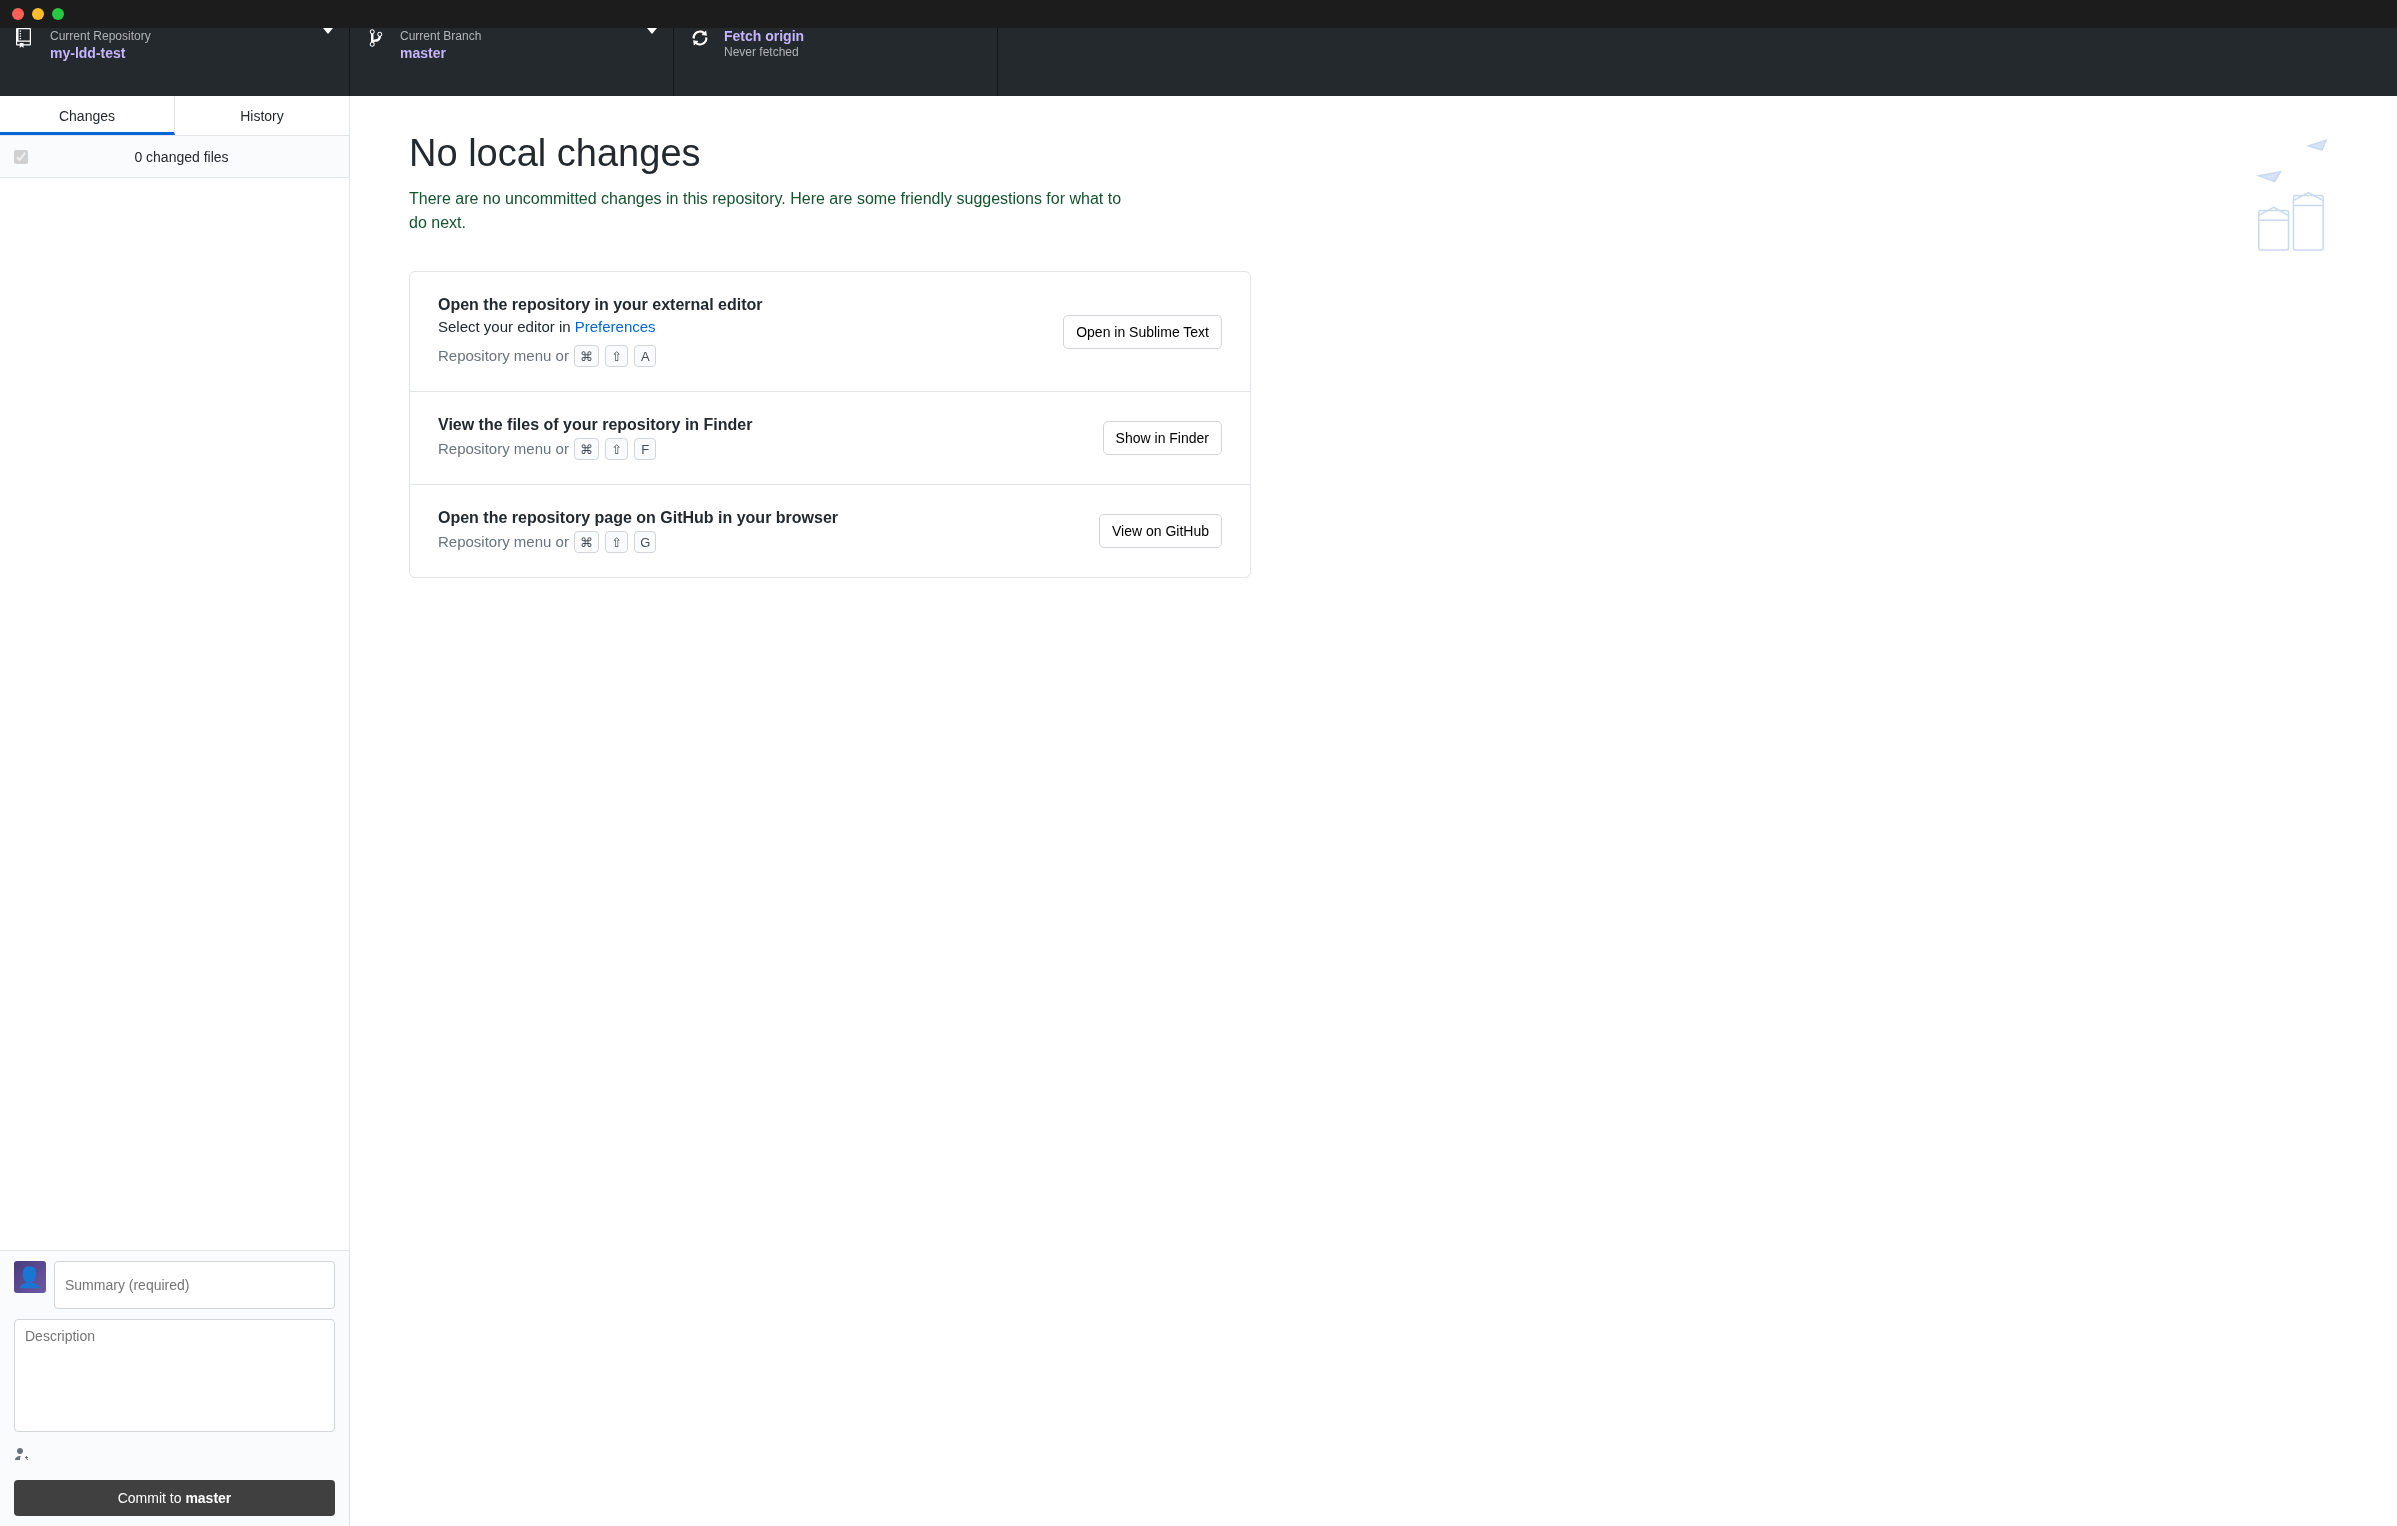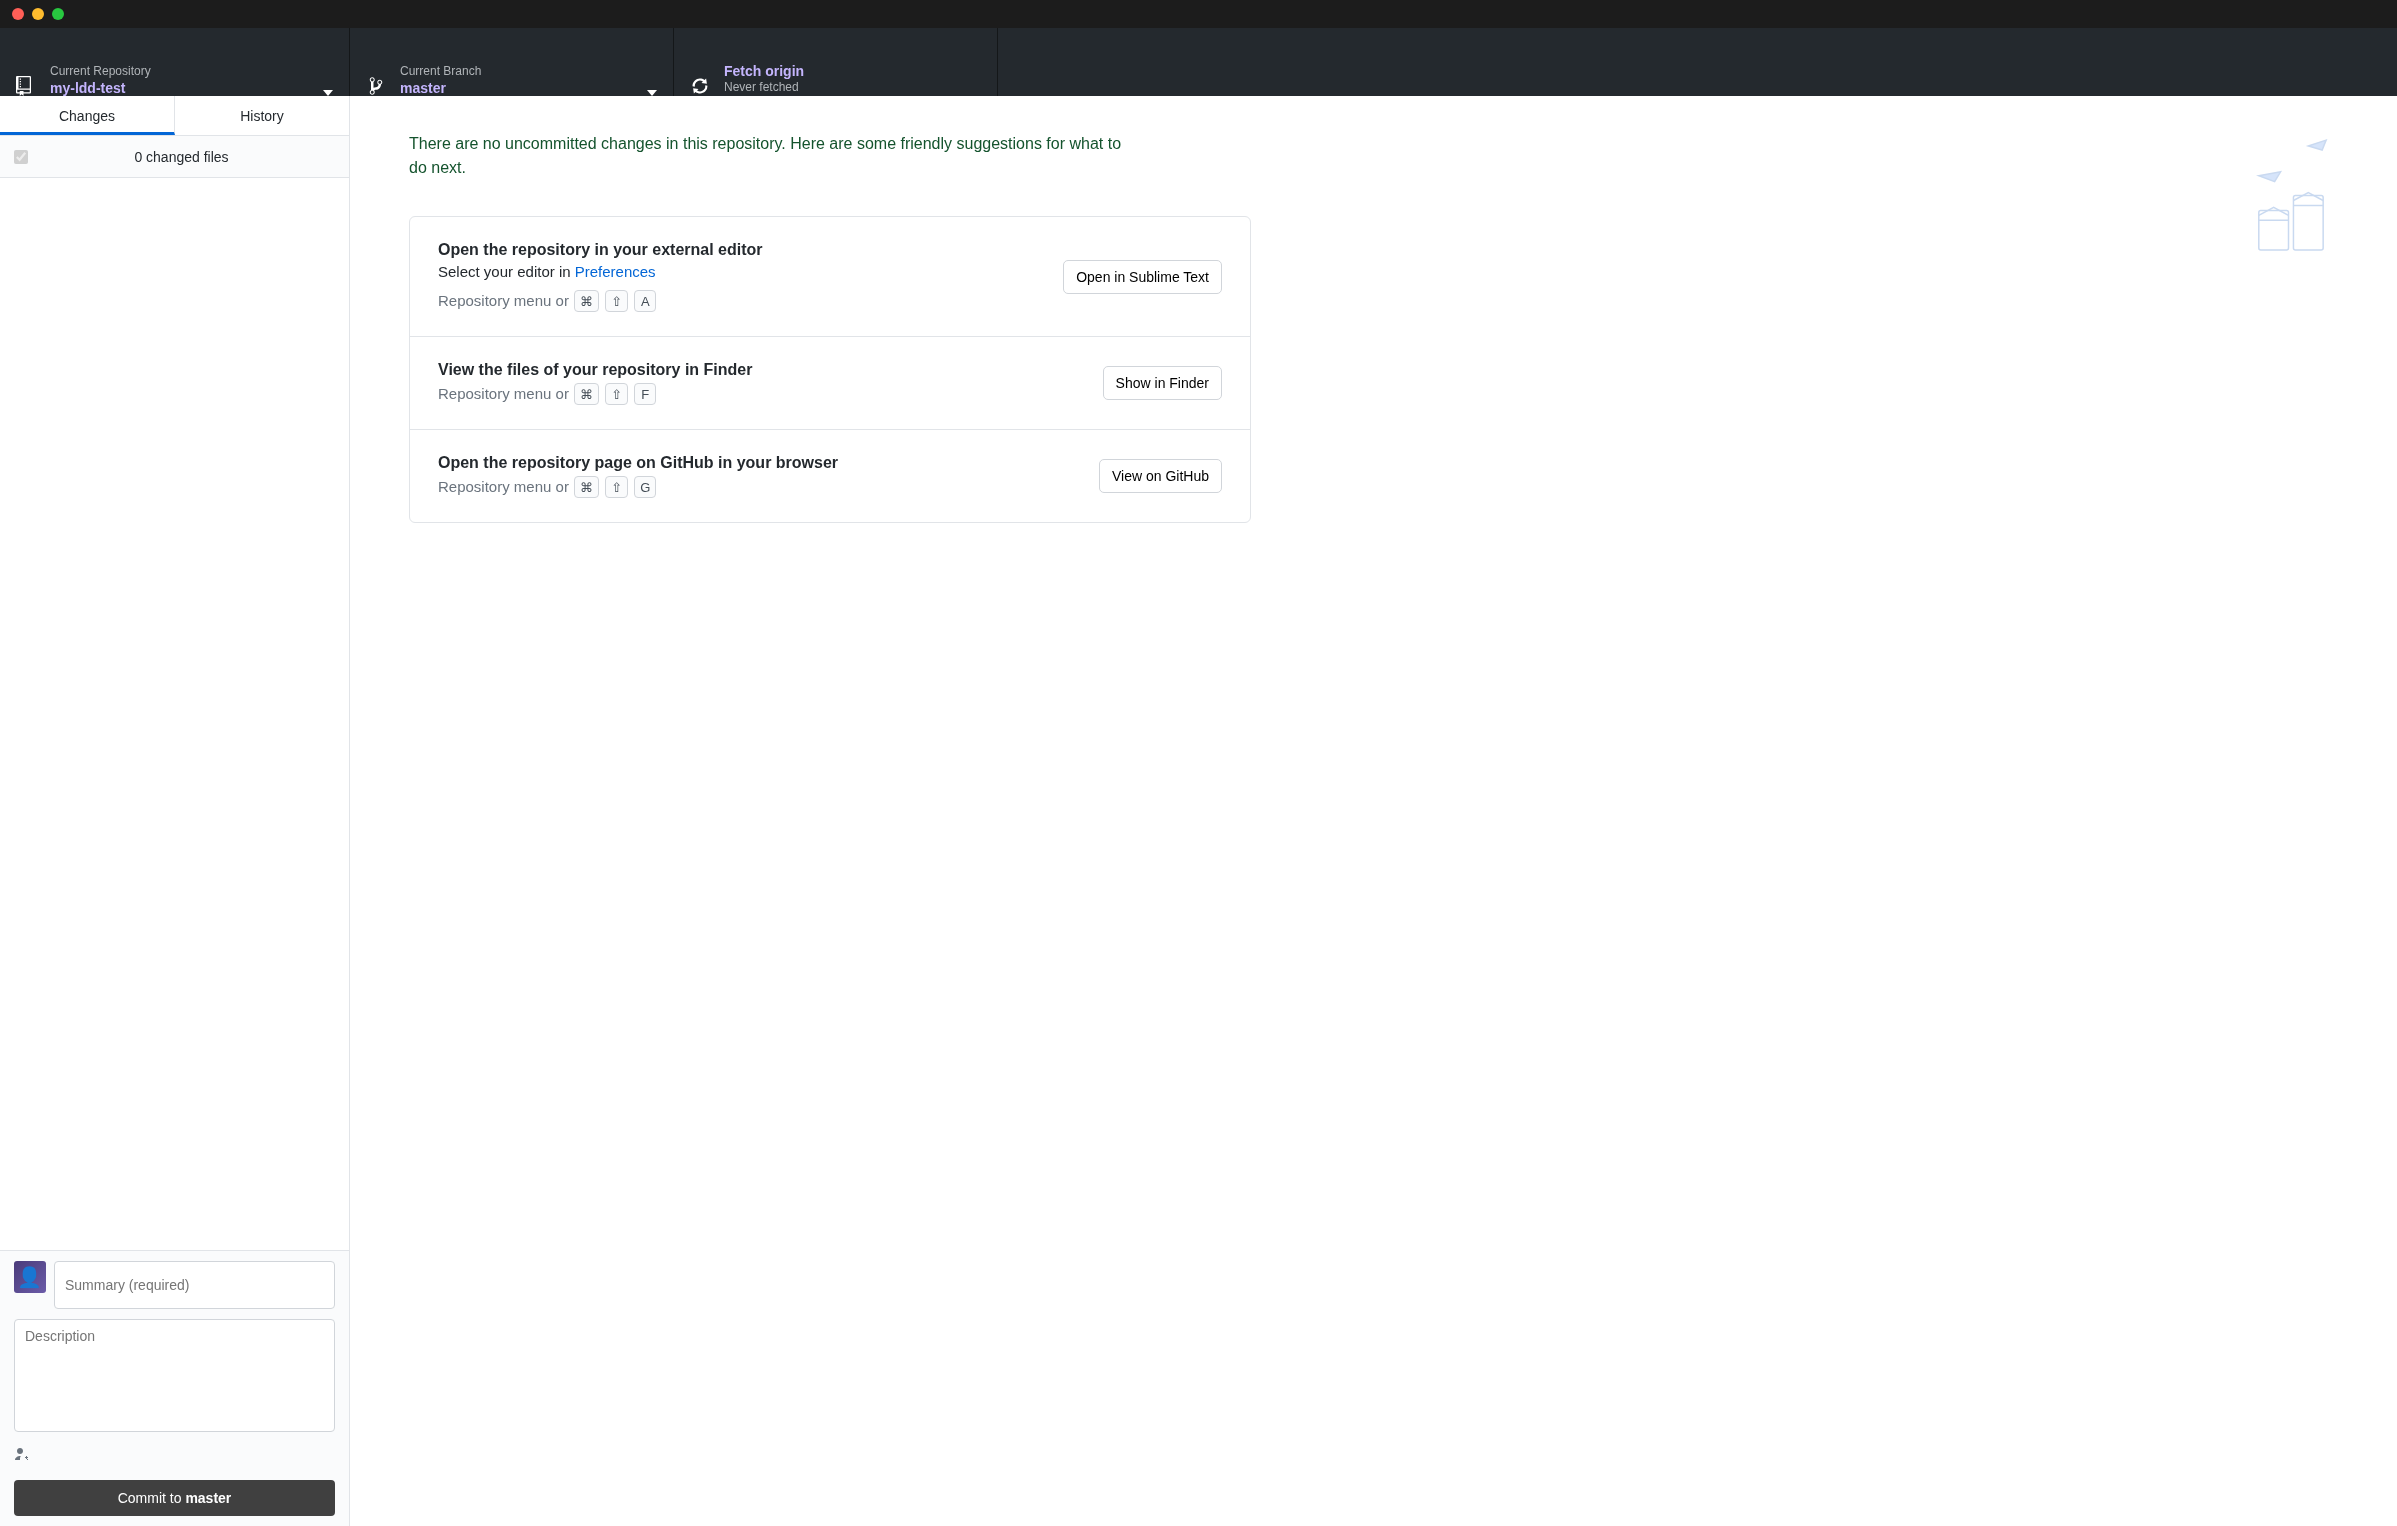--- a/index.html
+++ b/index.html
@@ -18,21 +18,21 @@
     .tl-yellow { background: #febc2e; }
     .tl-green { background: #28c840; }
     
     .toolbar {
       height: 68px;
       background: #24292e;
       display: flex;
     }
     .toolbar-item {
       display: flex;
-      align-items: flex-end;
+      align-items: flex-start;
       border-right: 1px solid #141719;
       padding: 0 16px;
       color: #fff;
       cursor: pointer;
       position: relative;
     }
     .tb-repo { width: 350px; }
     .tb-branch { width: 324px; }
     .tb-fetch { width: 324px; }
     .tb-icon { width: 20px; height: 20px; margin-right: 14px; fill: #fff; }
@@ -242,20 +242,21 @@
       <svg viewBox="0 0 100 130" fill="none" stroke="#c9d9f0" stroke-width="1.5">
         <path d="M70 10 l18 -6 l-4 10 z" fill="#d6e4fa"></path>
         <path d="M20 40 l22 -4 l-6 10 z" fill="#d6e4fa"></path>
         <rect x="20" y="75" width="30" height="40" rx="2"></rect>
         <path d="M20 85 h30 M20 80 l15 -8 l15 8"></path>
         <rect x="55" y="60" width="30" height="55" rx="2"></rect>
         <path d="M55 70 h30 M55 65 l15 -8 l15 8"></path>
       </svg>
     </div>
 
+    <h1>No local changes</h1>
     <p class="subtitle">There are no uncommitted changes in this repository. Here are some friendly suggestions for what to do next.</p>
 
     <div class="sugg-list">
 
       <div class="sugg-row">
         <div class="sugg-left">
           <div class="sugg-title">Open the repository in your external editor</div>
           <div class="sugg-sub">
             <span>Select your editor in </span><a href="#">Preferences</a>
           </div>

